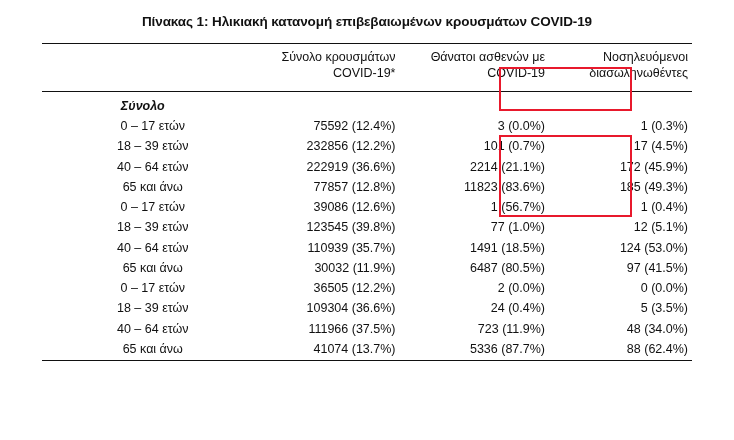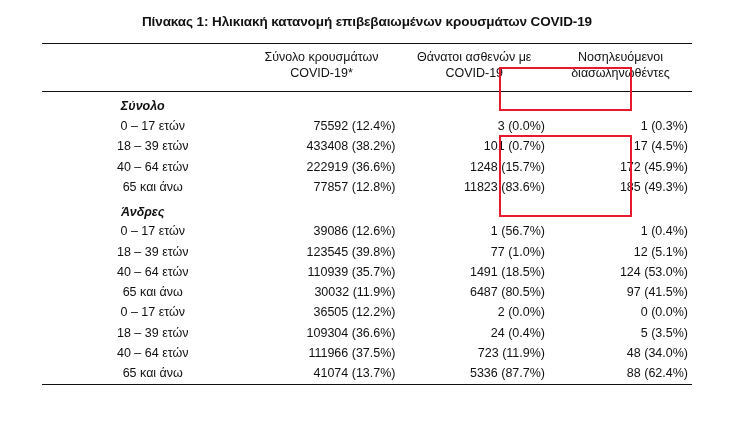--- a/index.html
+++ b/index.html
@@ -37,21 +37,21 @@
     width: 100%;
     font-size: 12.5px;
   }
   table.data thead th {
     font-weight: normal;
     font-size: 12.5px;
     color: #111111;
     vertical-align: bottom;
     padding: 6px 4px 10px 4px;
     line-height: 1.25;
-    text-align: center;
+    text-align: right;
   }
   table.data thead tr.head-rule th {
     border-top: 1.6px solid #111111;
   }
   table.data thead th.corner {
     text-align: left;
   }
   table.data tbody td {
     padding: 2.5px 4px;
     line-height: 1.22;
@@ -147,43 +147,37 @@
           <td class="num"></td>
         </tr>
         <tr class="sub">
           <td class="label">0 – 17 ετών</td>
           <td class="num">75592 (12.4%)</td>
           <td class="num">3 (0.0%)</td>
           <td class="num">1 (0.3%)</td>
         </tr>
         <tr class="sub">
           <td class="label">18 – 39 ετών</td>
-          <td class="num">433408 (38.2%)</td>
+          <td class="num">232856 (12.2%)</td>
           <td class="num">101 (0.7%)</td>
           <td class="num">17 (4.5%)</td>
         </tr>
         <tr class="sub">
           <td class="label">40 – 64 ετών</td>
           <td class="num">222919 (36.6%)</td>
-          <td class="num">1248 (15.7%)</td>
+          <td class="num">2214 (21.1%)</td>
           <td class="num">172 (45.9%)</td>
         </tr>
         <tr class="sub">
           <td class="label">65 και άνω</td>
           <td class="num">77857 (12.8%)</td>
           <td class="num">11823 (83.6%)</td>
           <td class="num">185 (49.3%)</td>
         </tr>
 
-        <tr class="group">
-          <td class="label">Άνδρες</td>
-          <td class="num"></td>
-          <td class="num"></td>
-          <td class="num"></td>
-        </tr>
         <tr class="sub">
           <td class="label">0 – 17 ετών</td>
           <td class="num">39086 (12.6%)</td>
           <td class="num">1 (56.7%)</td>
           <td class="num">1 (0.4%)</td>
         </tr>
         <tr class="sub">
           <td class="label">18 – 39 ετών</td>
           <td class="num">123545 (39.8%)</td>
           <td class="num">77 (1.0%)</td>

